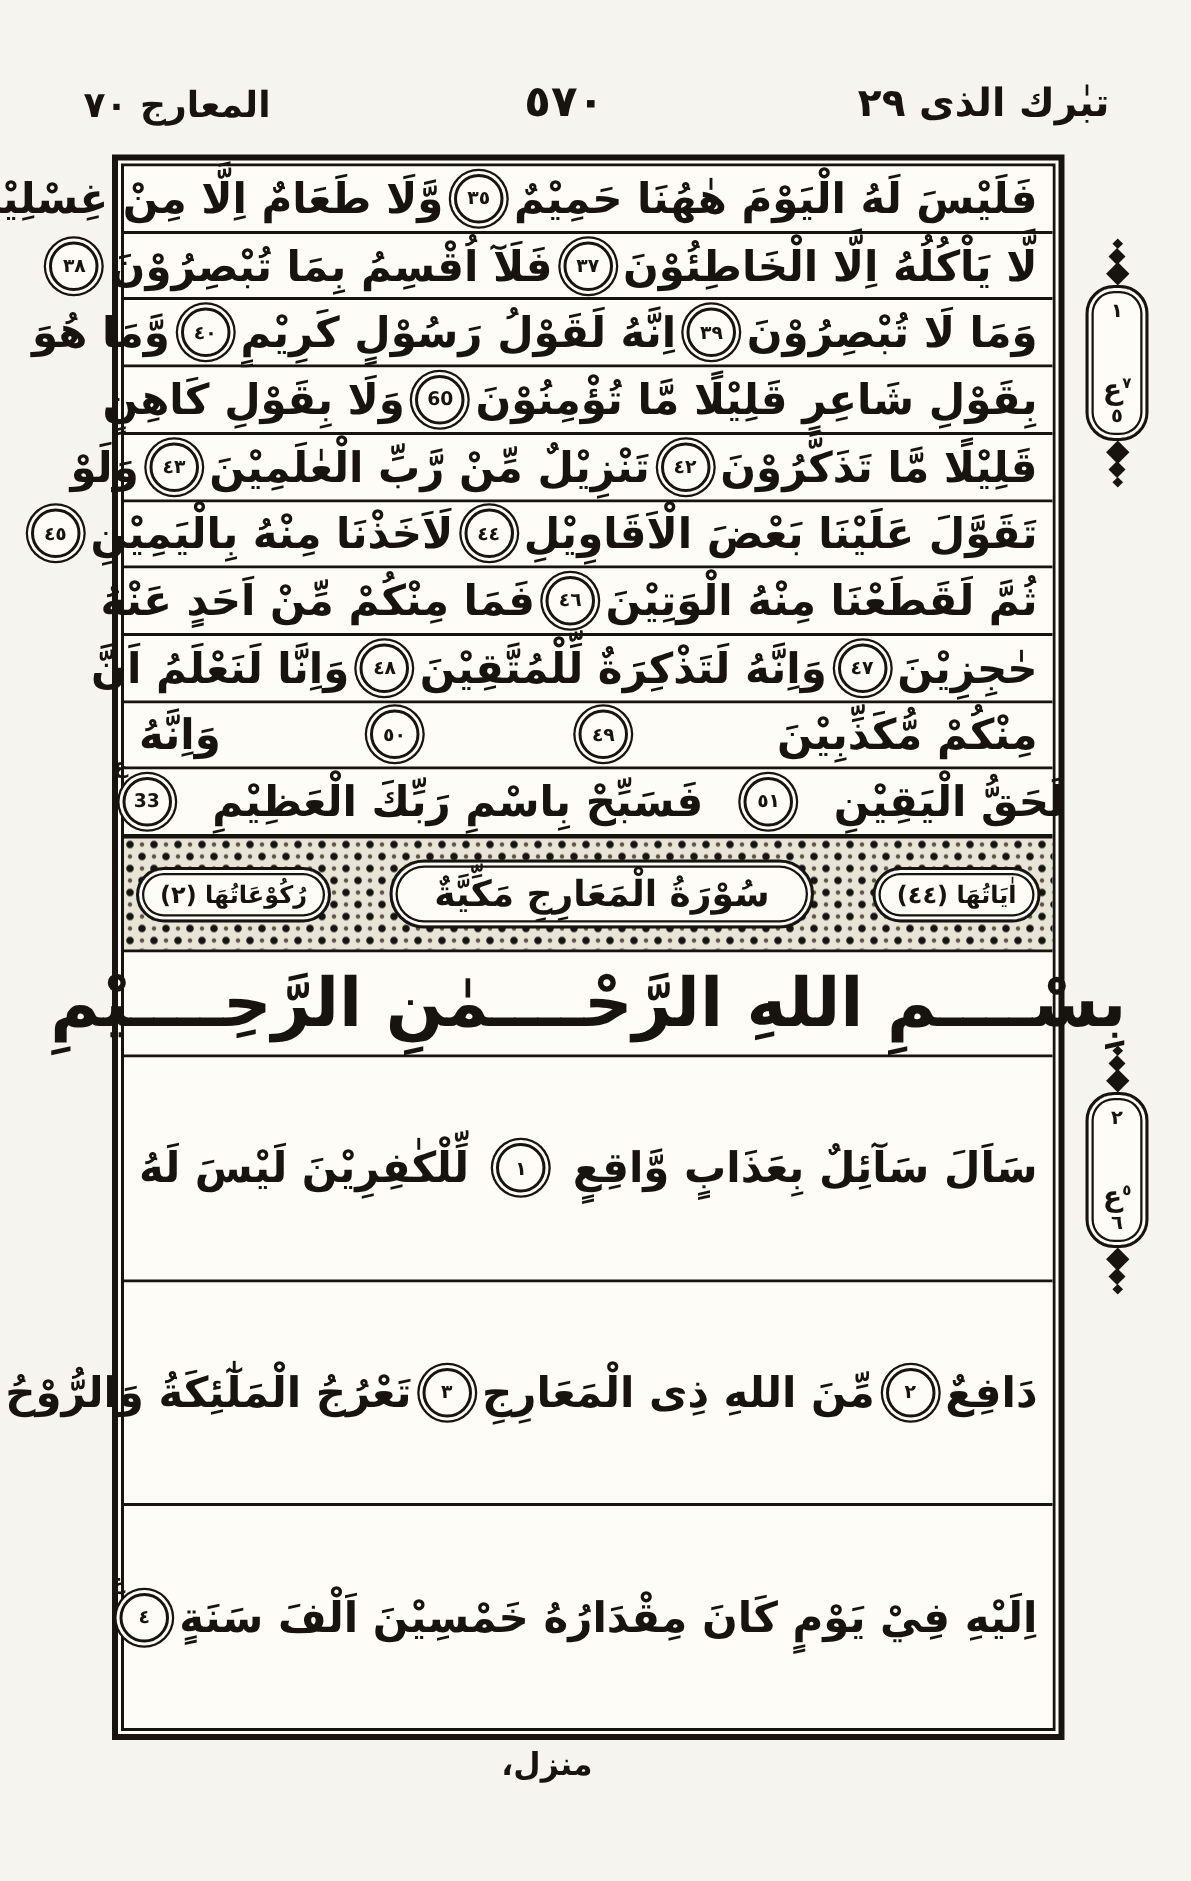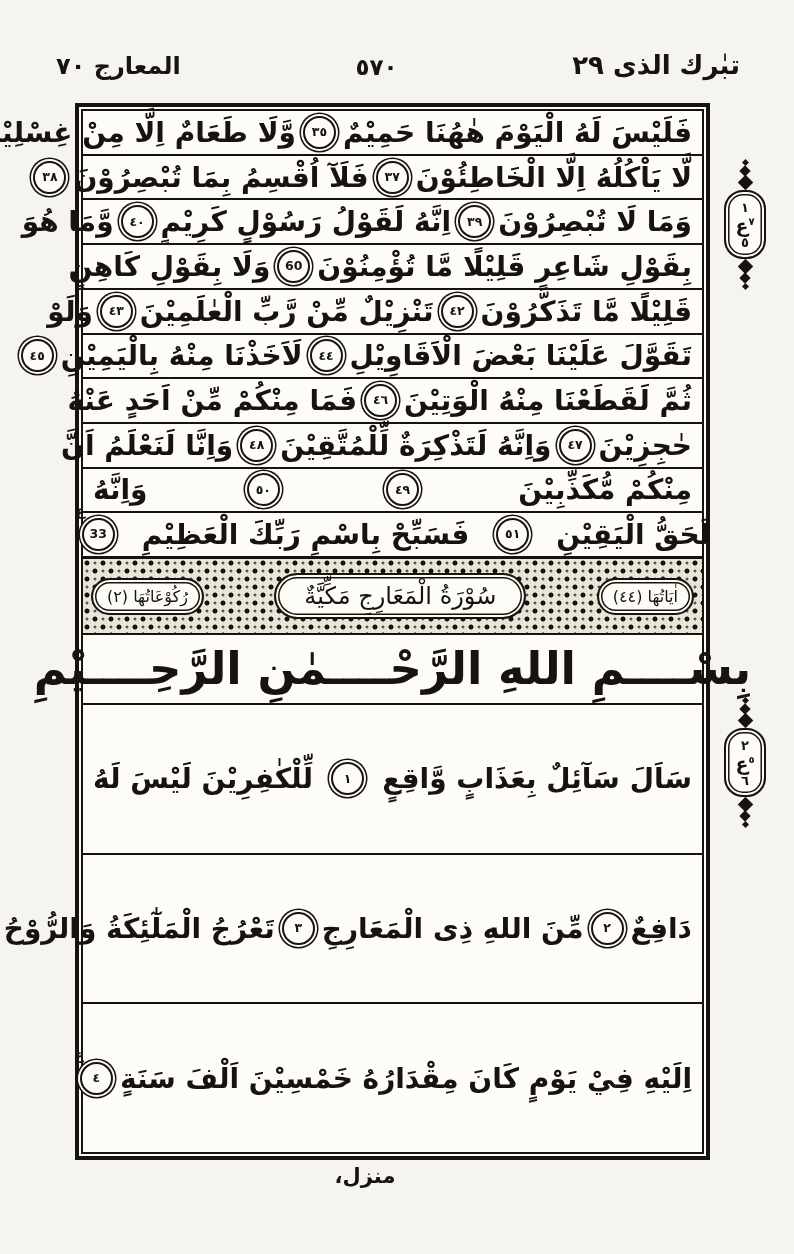--- a/index.html
+++ b/index.html
@@ -12,21 +12,21 @@
   }
   .page{position:absolute;inset:0;}
 
   
   .header{
     position:absolute;top:50px;left:56px;width:684px;
     display:flex;justify-content:space-between;align-items:flex-end;
     direction:rtl;font-weight:bold;
   }
   .header .juz-label{font-size:26px;}
-  .header .page-number{font-size:23px;letter-spacing:2px;}
+  .header .page-number{font-size:29px;letter-spacing:2px;}
   .header .surah-label{font-size:24px;}
 
   
   .frame{
     position:absolute;left:75px;top:103px;width:635px;height:1057px;
     border:4px solid #17130e;background:#fdfcf7;box-sizing:border-box;
   }
   .frame-inner{
     position:absolute;inset:2px;border:2px solid #17130e;
     display:flex;flex-direction:column;direction:rtl;
@@ -67,21 +67,21 @@
     background-image:
       radial-gradient(circle at 4px 4px,  #17130e 2.1px, transparent 2.9px),
       radial-gradient(circle at 12px 12px,#17130e 2.1px, transparent 2.9px),
       radial-gradient(circle at 12px 4px, #5a5547 1.1px, transparent 1.8px),
       radial-gradient(circle at 4px 12px, #5a5547 1.1px, transparent 1.8px);
     background-size:16px 16px;
   }
   .cartouche{
     background:#fdfcf7;border:2.5px solid #17130e;border-radius:24px;
     box-shadow:inset 0 0 0 2px #fdfcf7, inset 0 0 0 3.5px #17130e;
-    padding:7px 14px;font-weight:normal;white-space:nowrap;text-align:center;
+    padding:7px 14px;font-weight:bold;white-space:nowrap;text-align:center;
   }
   .cartouche.title{font-size:24px;padding:7px 28px;}
   .cartouche.side{font-size:16px;}
 
   
   .line.bismillah{justify-content:center;font-size:45px;}
 
   
   .ruku-marker{position:absolute;left:714px;width:62px;text-align:center;}
   .finial{display:flex;flex-direction:column;align-items:center;gap:2px;}
@@ -90,21 +90,21 @@
   .finial .f2{width:8px;height:8px;}
   .finial .f3{width:5px;height:5px;}
   .marker-body{
     margin:2px auto;width:42px;box-sizing:border-box;
     border:2.5px solid #17130e;border-radius:19px;
     box-shadow:inset 0 0 0 2px #fdfcf7, inset 0 0 0 3.5px #17130e;
     padding:9px 0 7px;display:flex;flex-direction:column;align-items:center;
     font-weight:bold;background:#fdfcf7;line-height:1.1;
   }
   .marker-top-num{font-size:13px;}
-  .marker-ain{font-size:19px;}
+  .marker-ain{font-size:19px;margin-top:35px;}
   .marker-ain .side-num{font-size:10px;font-style:normal;vertical-align:super;font-weight:bold;}
   .marker-bottom-num{font-size:13px;}
 
   
   .footer{
     position:absolute;top:1164px;left:0;width:730px;text-align:center;
     font-weight:bold;font-size:21px;
   }
 </style>
 </head>

